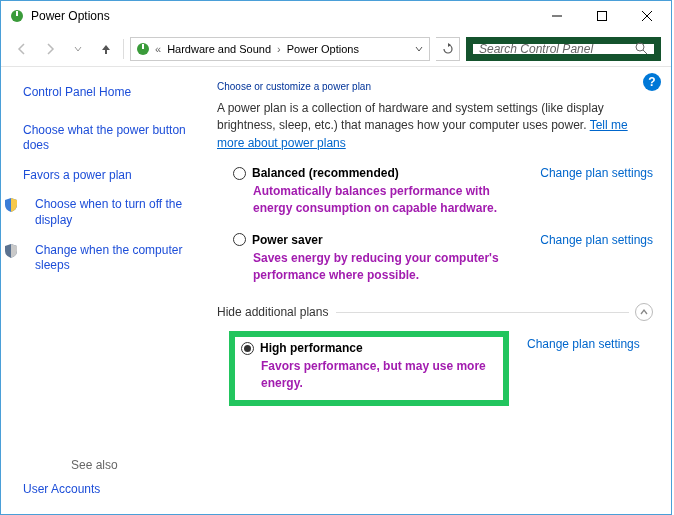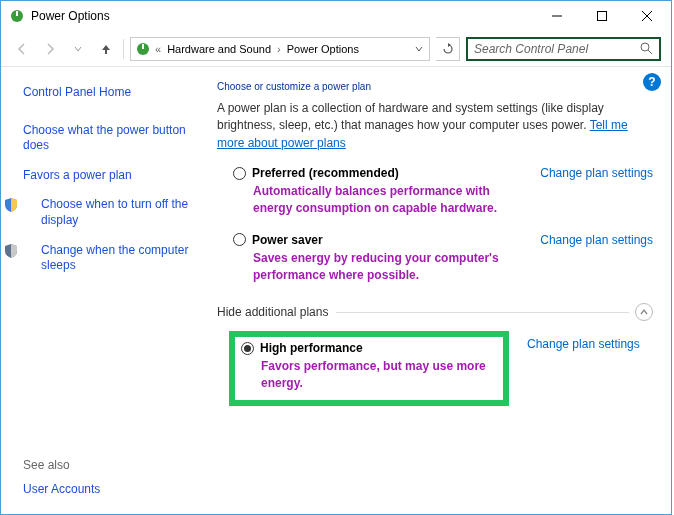--- a/index.html
+++ b/index.html
@@ -13,30 +13,30 @@
 .toolbar { height: 36px; display: flex; align-items: center; padding: 0 10px; gap: 6px; border-bottom: 1px solid #e5e5e5; }
 .nav-arrow { width: 22px; height: 22px; display: flex; align-items: center; justify-content: center; color: #999; }
 .nav-up { width: 22px; height: 22px; display: flex; align-items: center; justify-content: center; color: #555; }
 .divider-v { width: 1px; height: 20px; background: #ddd; }
 .addressbar { flex: 1; height: 24px; border: 1px solid #ccc; display: flex; align-items: center; padding: 0 2px; font-size: 11px; }
 .addr-icon { width: 16px; height: 16px; margin: 0 2px; }
 .addr-seg { padding: 0 4px; }
 .addr-chev { color: #666; padding: 0 2px; }
 .addr-dd { margin-left: auto; color: #555; padding: 0 4px; }
 .refresh { width: 24px; height: 24px; border: 1px solid #ccc; border-left: none; display: flex; align-items: center; justify-content: center; }
-.searchbox { width: 195px; height: 24px; border: 2px solid #14532d; display: flex; align-items: center; padding: 0 6px; color: #777; font-style: normal; position: relative; }
+.searchbox { width: 195px; height: 24px; border: 7px solid #14532d; display: flex; align-items: center; padding: 0 6px; color: #777; font-style: normal; position: relative; }
 .searchbox span { flex: 1; font-size: 12px; color: #666; font-style: italic; }
 .content { flex: 1; display: flex; overflow: hidden; }
 .sidebar { width: 210px; padding: 18px 12px 12px 22px; display: flex; flex-direction: column; }
 .link { color: #1d4ed8; cursor: pointer; margin-bottom: 14px; line-height: 1.3; }
-.link-row { display: flex; align-items: flex-start; gap: 22px; margin-bottom: 14px; margin-left: -20px; }
+.link-row { display: flex; align-items: flex-start; gap: 16px; margin-bottom: 14px; margin-left: -20px; }
 .link-row .ic { width: 16px; height: 16px; flex-shrink: 0; }
 .link-row .link { margin-bottom: 0; }
 .sidebar-spacer { flex: 1; }
-.seealso { color: #666; margin-bottom: 10px; }
+.seealso { color: #666; margin-bottom: 10px; margin-left: 48px; }
 .main { flex: 1; padding: 14px 18px 14px 6px; position: relative; }
 .help-icon { position: absolute; top: 6px; right: 10px; width: 18px; height: 18px; border-radius: 50%; background: #0078d7; color: #fff; font-size: 12px; font-weight: bold; display: flex; align-items: center; justify-content: center; }
 .heading { color: #003399; font-size: 10px; margin-bottom: 8px; }
 .desc { color: #333; line-height: 1.45; margin-bottom: 10px; }
 .inline-link { color: #0066cc; text-decoration: underline; cursor: pointer; }
 .section-row { display: flex; align-items: center; margin: 8px 0 6px 0; }
 .section-label { color: #333; padding-right: 8px; }
 .section-line { flex: 1; height: 1px; background: #ddd; }
 .collapse-btn { width: 18px; height: 18px; border: 1px solid #bbb; border-radius: 50%; display: flex; align-items: center; justify-content: center; margin-left: 6px; }
 .plan { display: flex; padding: 4px 0 12px 16px; }
@@ -161,21 +161,21 @@
       <div class="heading">Choose or customize a power plan</div>
       <div class="desc">
         <span>A power plan is a collection of hardware and system settings (like display brightness, sleep, etc.) that manages how your computer uses power. </span><span class="inline-link">Tell me more about power plans</span>
       </div>
 
 
       <div class="plan">
         <div class="plan-left">
           <div class="plan-row1">
             <span class="radio"></span>
-            <span class="plan-name">Preferred (recommended)</span>
+            <span class="plan-name">Balanced (recommended)</span>
           </div>
           <div class="plan-desc">Automatically balances performance with energy consumption on capable hardware.</div>
         </div>
         <div class="change-link">Change plan settings</div>
       </div>
 
       <div class="plan">
         <div class="plan-left">
           <div class="plan-row1">
             <span class="radio"></span>

